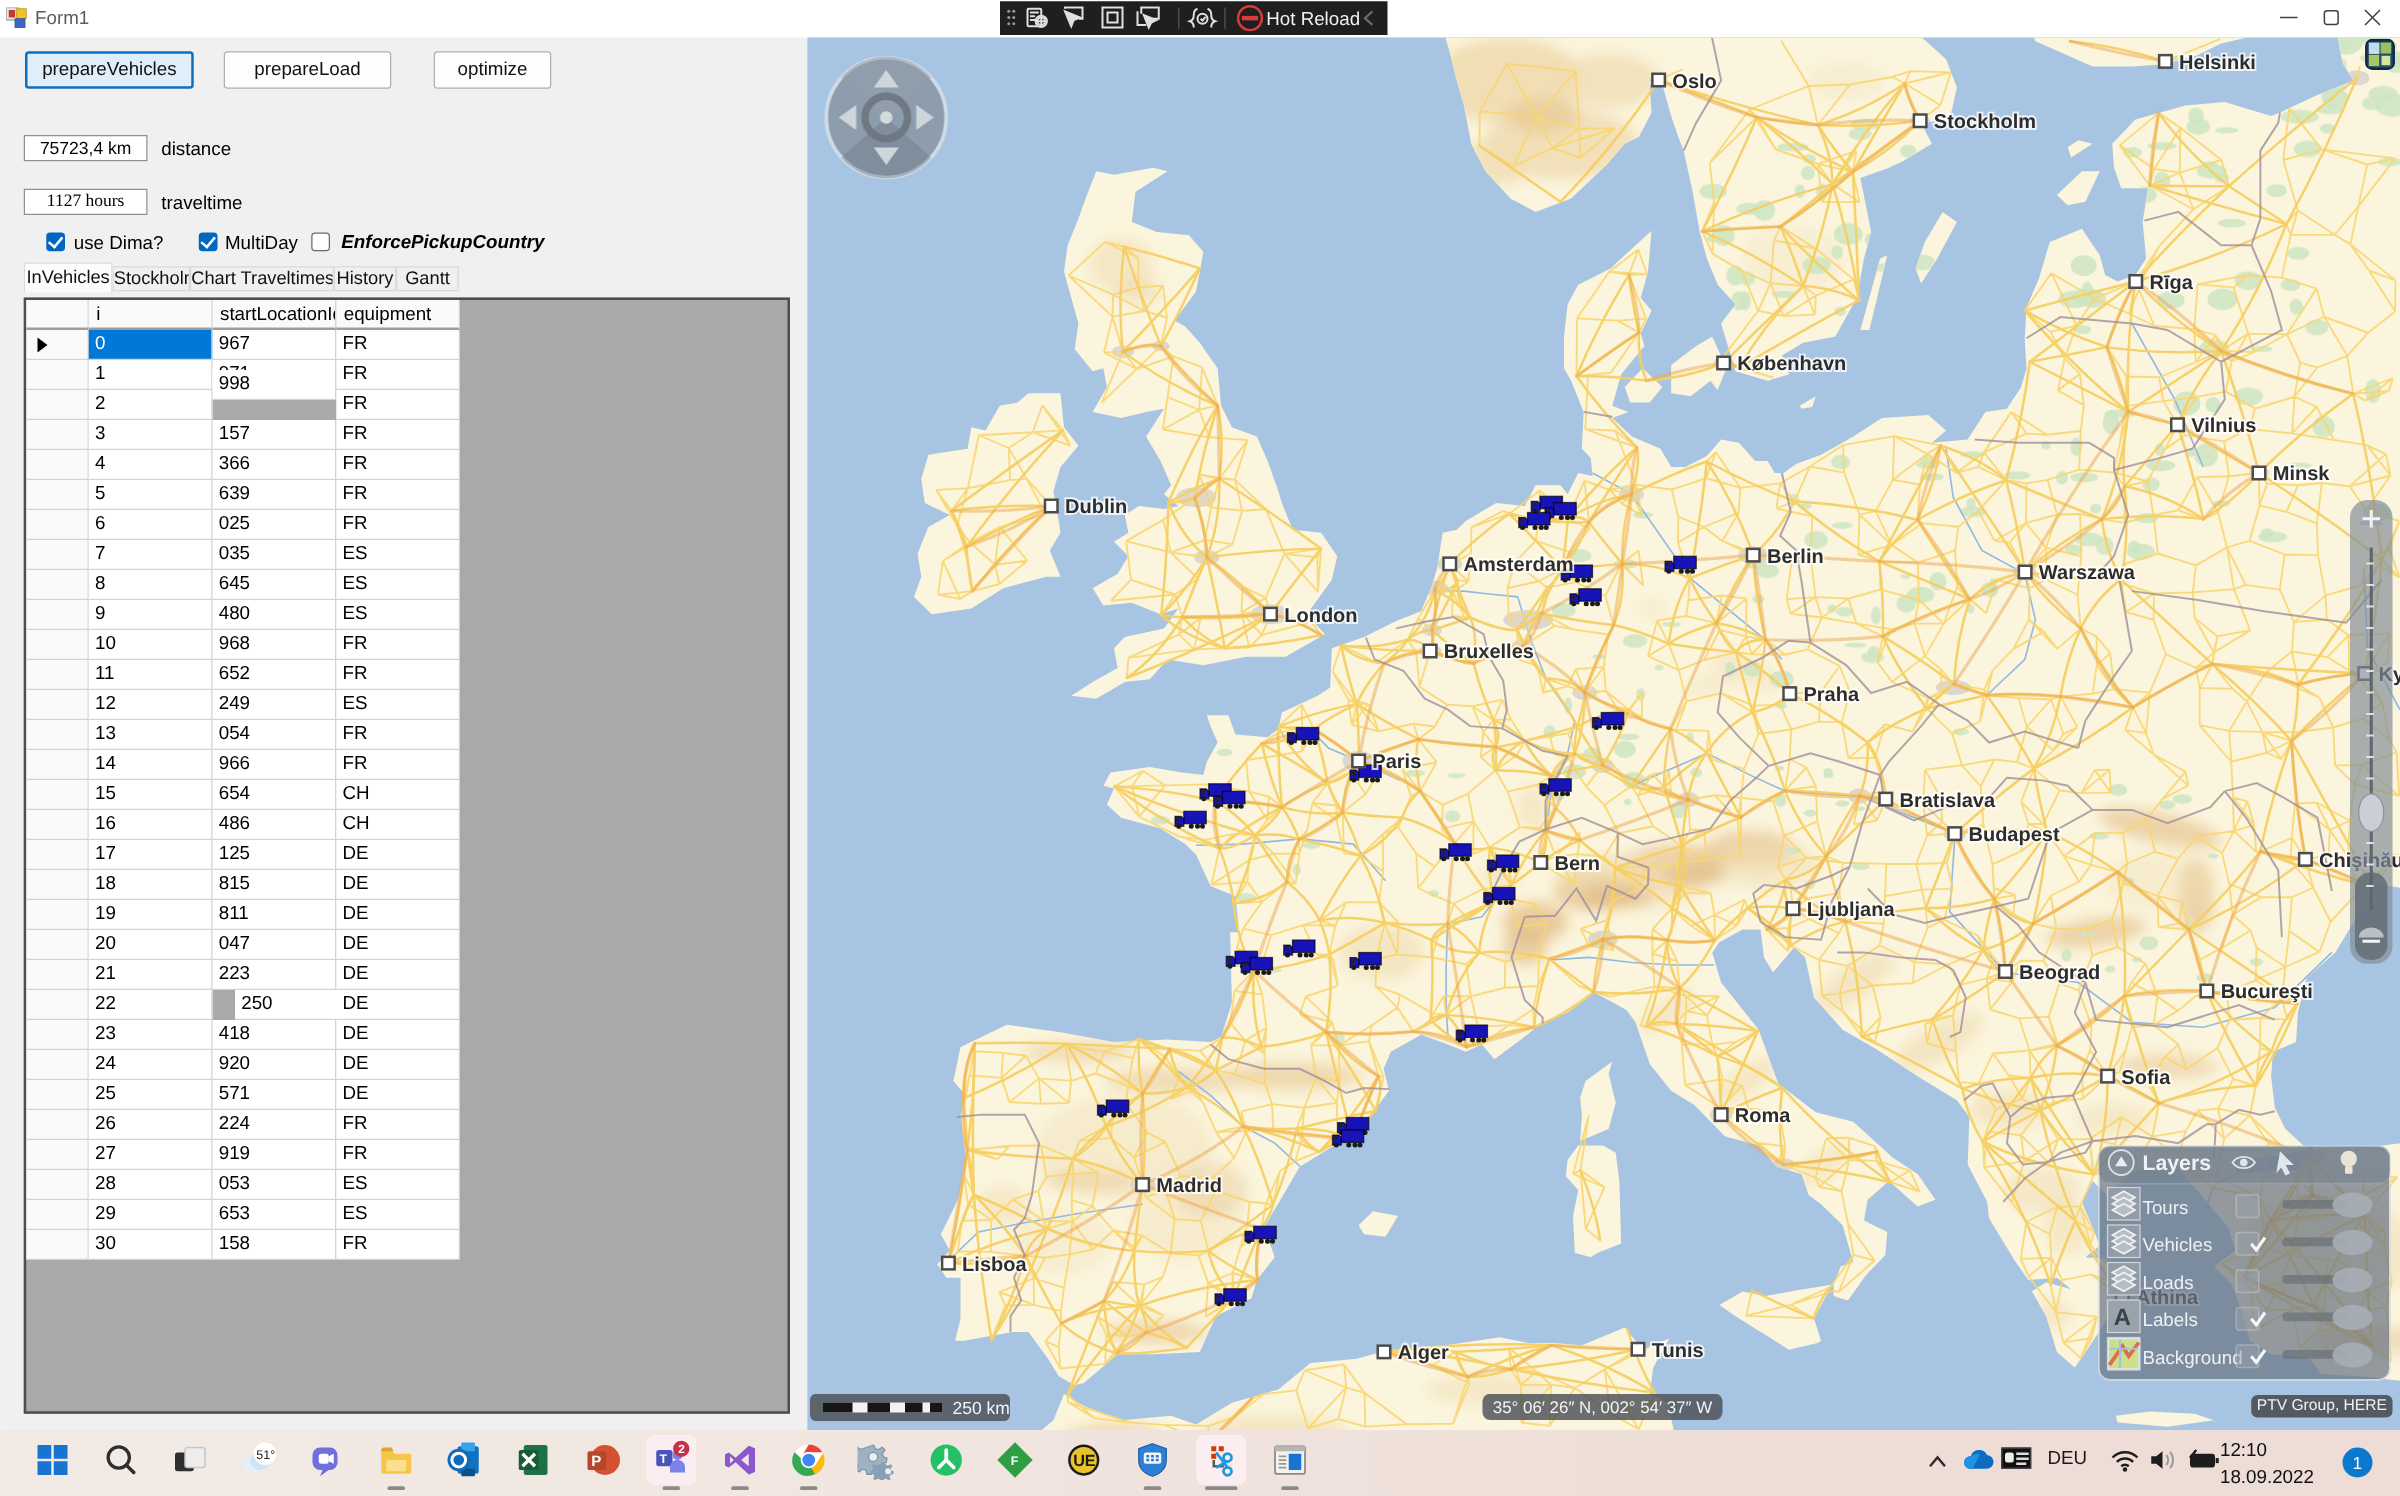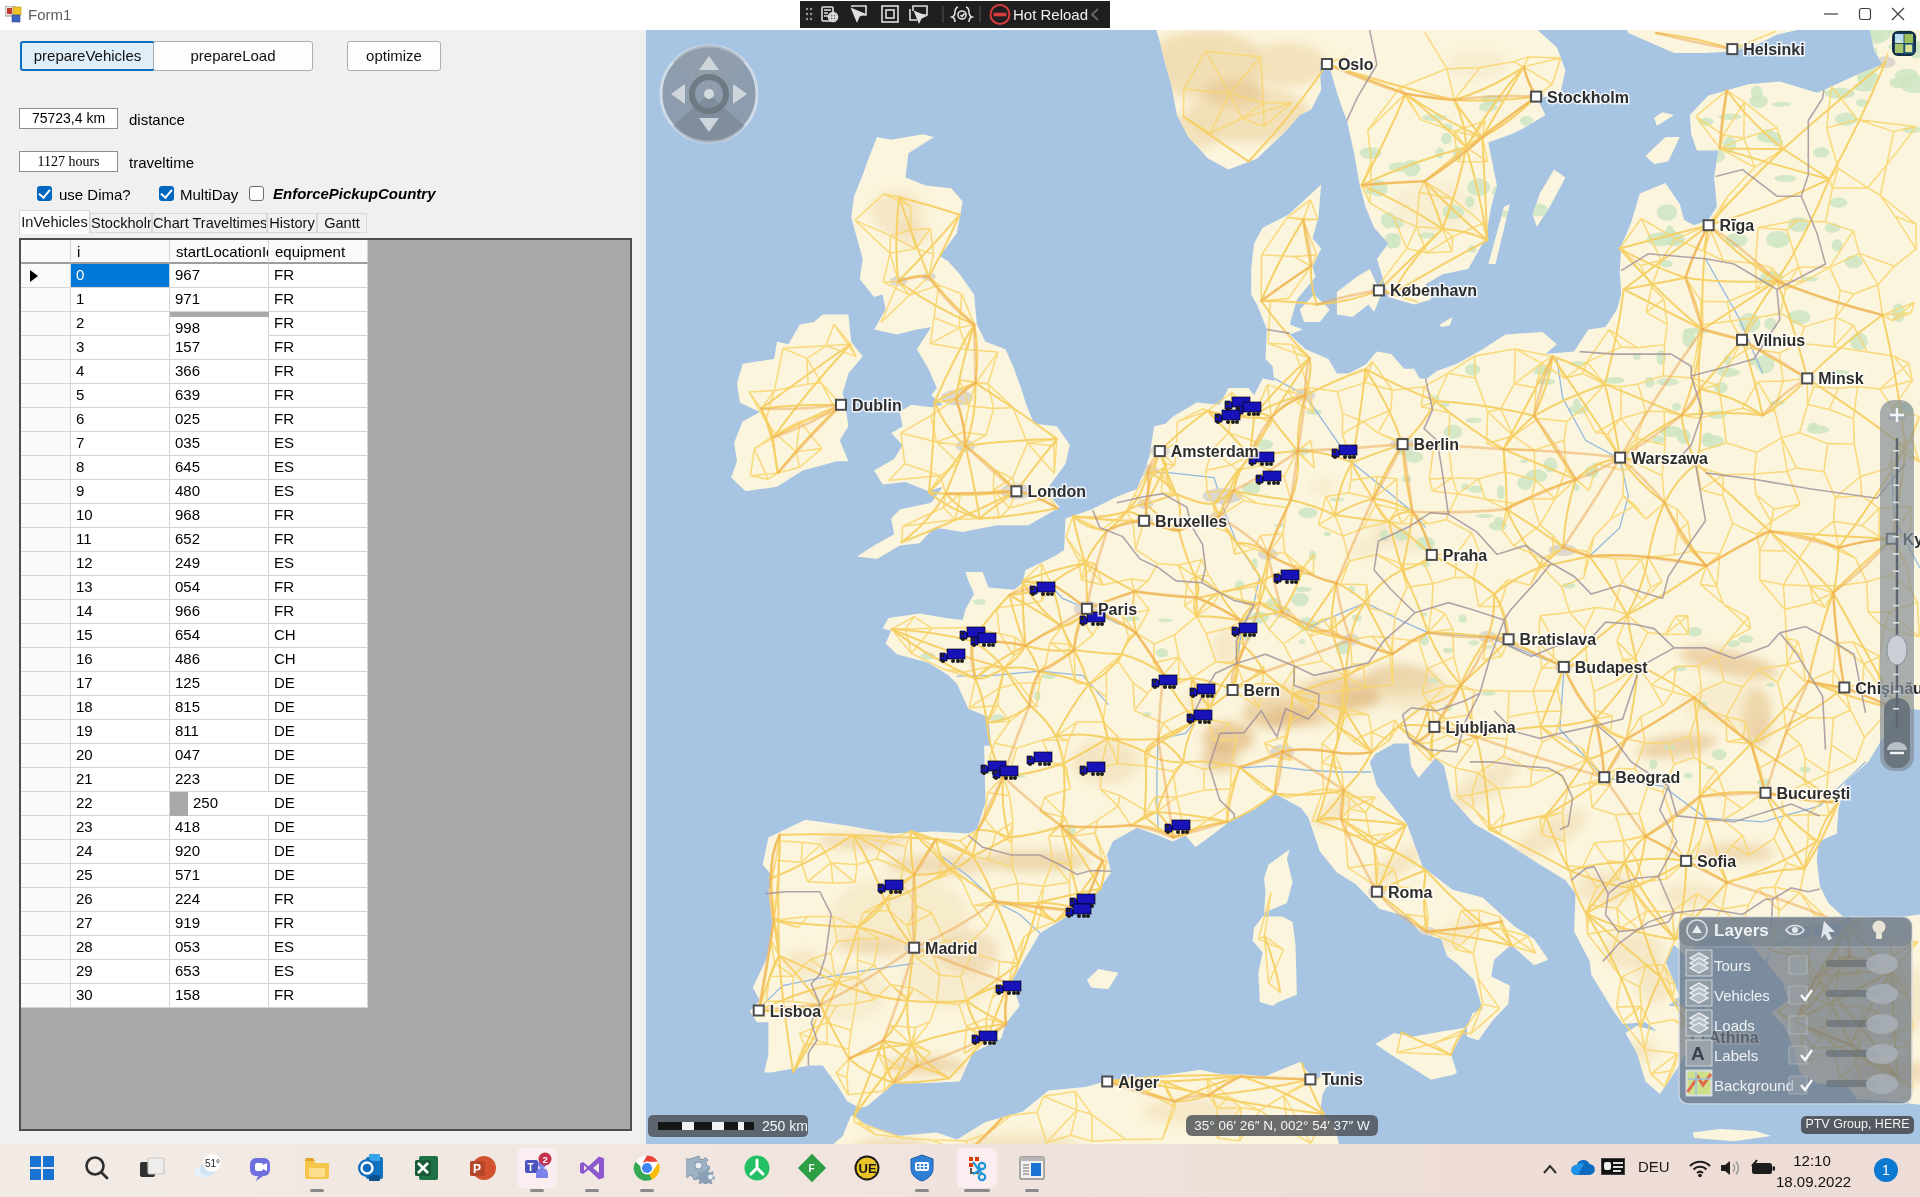--- a/index.html
+++ b/index.html
@@ -7,21 +7,21 @@
 #page { position:relative; width:1920px; height:1197px; background:#f0f0f0; }
 
 #titlebar { position:absolute; left:0; top:0; width:1920px; height:30px; background:#ffffff; }
 #formicon { position:absolute; left:5px; top:6px; width:17px; height:17px; }
 #formtitle { position:absolute; left:28px; top:6px; font-size:15px; color:#5c5c5c; }
 #vstoolbar { position:absolute; left:800px; top:1px; width:310px; height:27px; background:#1f1f1f; display:flex; align-items:center; color:#e8e8e8; }
 .winbtn { position:absolute; top:0; }
 
 .btn { position:absolute; background:#fdfdfd; border:1px solid #aeaeae; border-radius:3px; font-size:15px; text-align:center; line-height:28px; color:#111; }
 #btn1 { left:20px; top:41px; width:135px; height:30px; background:#e0eef9; border:2px solid #0c6fc0; line-height:26px; }
-#btn2 { left:153px; top:41px; width:160px; height:30px; }
+#btn2 { left:179px; top:41px; width:134px; height:30px; }
 #btn3 { left:347px; top:41px; width:94px; height:30px; }
 .tbx { position:absolute; width:99px; height:21px; background:#fff; border:1px solid #8f8f8f; font-size:14px; text-align:center; line-height:19px; }
 #tb1 { left:19px; top:108px; }
 #tb2 { left:19px; top:151px;font-family:Liberation Serif, serif; }
 .lbl { position:absolute; font-size:15px; color:#000; }
 .cb { position:absolute; width:15px; height:15px; border-radius:3px; top:186px; }
 .cb.on { background:#0067c0; }
 .cb.off { background:#fff; border:1.5px solid #6b6b6b; }
 .cb.on::after { content:""; position:absolute; left:4px; top:1.2px; width:5px; height:9px; border:solid #fff; border-width:0 2px 2px 0; transform:rotate(40deg); }
 
@@ -126,21 +126,21 @@
       </svg>
       <div class="gc" style="left:50px;top:24px;width:99px;background:#0078d7;color:#fff">0</div>
       <div class="gc" style="left:149px;top:24px;width:99px">967</div>
       <div class="gc" style="left:248px;top:24px;width:99px">FR</div>
       <div class="gc" style="left:0;top:48px;width:50px;background:#fafafa"></div>
       <div class="gc" style="left:50px;top:48px;width:99px">1</div>
       <div class="gc" style="left:149px;top:48px;width:99px">971</div>
       <div class="gc" style="left:248px;top:48px;width:99px">FR</div>
       <div class="gc" style="left:0;top:72px;width:50px;background:#fafafa"></div>
       <div class="gc" style="left:50px;top:72px;width:99px">2</div>
-      <div class="gc" style="left:149px;top:77px;width:99px">998</div>
+      <div class="gc" style="left:149px;top:56px;width:99px">998</div>
       <div class="gc" style="left:248px;top:72px;width:99px">FR</div>
       <div class="gc" style="left:0;top:96px;width:50px;background:#fafafa"></div>
       <div class="gc" style="left:50px;top:96px;width:99px">3</div>
       <div class="gc" style="left:149px;top:96px;width:99px">157</div>
       <div class="gc" style="left:248px;top:96px;width:99px">FR</div>
       <div class="gc" style="left:0;top:120px;width:50px;background:#fafafa"></div>
       <div class="gc" style="left:50px;top:120px;width:99px">4</div>
       <div class="gc" style="left:149px;top:120px;width:99px">366</div>
       <div class="gc" style="left:248px;top:120px;width:99px">FR</div>
       <div class="gc" style="left:0;top:144px;width:50px;background:#fafafa"></div>
@@ -2064,15 +2064,15 @@
     </svg>
     <svg style="position:absolute;left:1718px;top:1158px" width="24" height="20" viewBox="0 0 24 20">
       <path d="M3 7h4l5-4v14l-5-4H3Z" fill="#1d1d1d"></path>
       <path d="M15 6a6 6 0 0 1 0 8M18 3.5a10 10 0 0 1 0 13" stroke="#9a9a9a" stroke-width="1.6" fill="none"></path>
     </svg>
     <svg style="position:absolute;left:1748px;top:1158px" width="28" height="20" viewBox="0 0 28 20">
       <rect x="4" y="5" width="20" height="11" rx="2.5" fill="#1d1d1d"></rect>
       <rect x="24.5" y="8.5" width="2.5" height="4" fill="#1d1d1d"></rect>
       <path d="M9 2l-4 5h3v4" stroke="#1d1d1d" stroke-width="2" fill="none"></path>
     </svg>
-    <div style="position:absolute;left:1776px;top:1150px;width:72px;text-align:center;font-size:15px;color:#111;line-height:21px">12:10<br>18.09.2022</div>
+    <div style="position:absolute;left:1776px;top:1150px;width:72px;text-align:left;font-size:15px;color:#111;line-height:21px">12:10<br>18.09.2022</div>
     <div style="position:absolute;left:1874px;top:1158px;width:24px;height:24px;border-radius:50%;background:#0b79d0;color:#fff;font-size:14px;text-align:center;line-height:24px">1</div>
 </div>
 
 </body></html>

